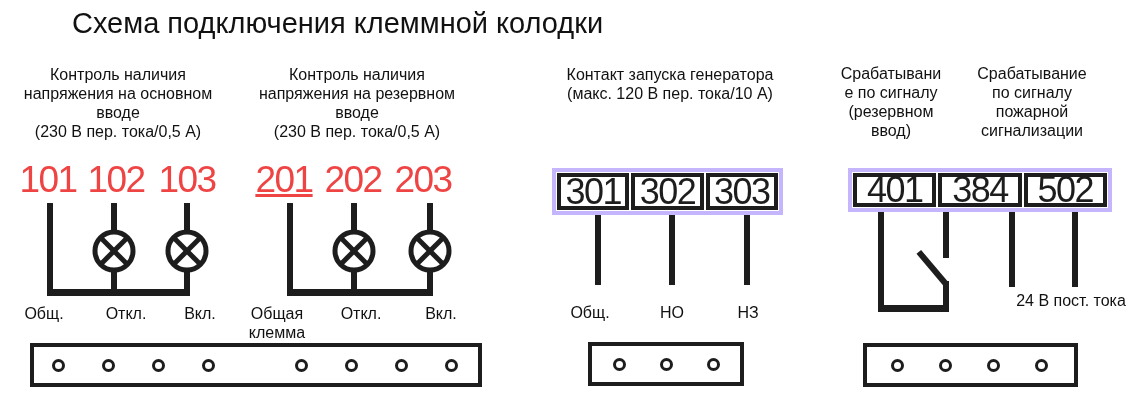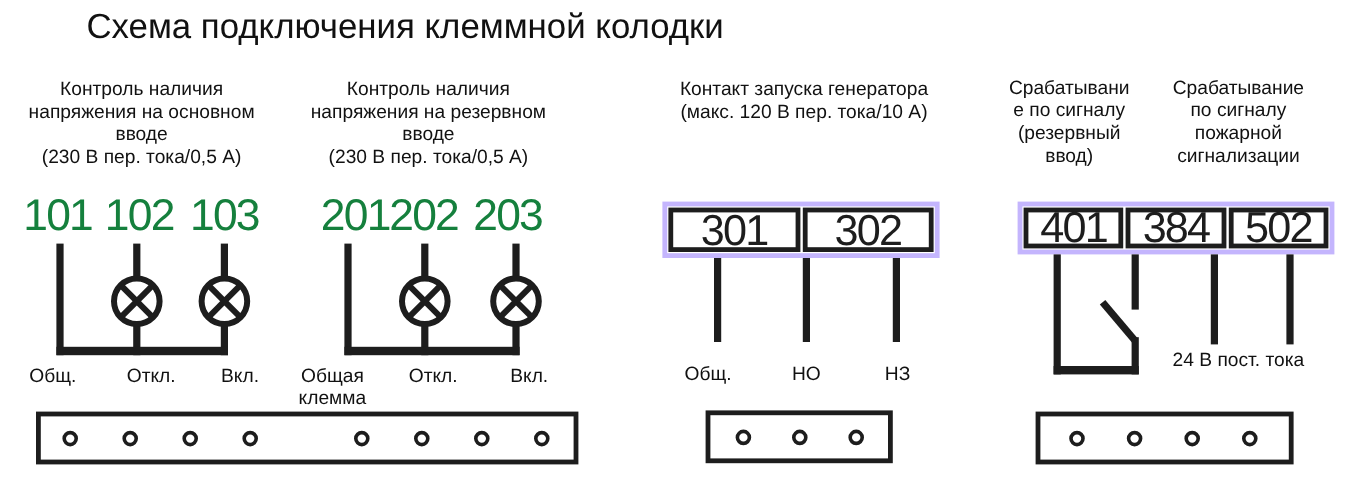--- a/index.html
+++ b/index.html
@@ -11,21 +11,21 @@
   .title{
     position:absolute;font-size:29px;line-height:34px;color:#111;
     white-space:nowrap;
   }
   .hdr{
     position:absolute;font-size:16px;line-height:19px;text-align:center;
     white-space:pre-line;transform:translateX(-50%);color:#111;
   }
   .tnum{
     position:absolute;font-size:37px;line-height:37px;letter-spacing:-1.5px;
-    transform:translateX(-50%);color:#15803d;white-space:nowrap;
+    transform:translateX(-50%);color:#ef4444;white-space:nowrap;
   }
   .vline{position:absolute;width:6px;background:#1d1d1d;}
   .hline{position:absolute;height:7px;background:#1d1d1d;}
   .blade{position:absolute;height:5.5px;background:#1d1d1d;transform-origin:left center;}
   .plabel{
     position:absolute;font-size:16px;line-height:19px;text-align:center;
     white-space:pre-line;transform:translateX(-50%);color:#111;
   }
   .lamp{position:absolute;width:44px;height:44px;}
   .tbox-row{
@@ -86,21 +86,21 @@
     <div class="plabel" style="left:44px;top:304px;">Общ.</div>
     <div class="plabel" style="left:126px;top:304px;">Откл.</div>
     <div class="plabel" style="left:200px;top:304px;">Вкл.</div>
   </section>
 
   <section>
     <div class="hdr" style="left:357px;top:65px;width:230px;">Контроль наличия
 напряжения на резервном
 вводе
 (230 В пер. тока/0,5 А)</div>
-    <div class="tnum" style="left:296px;top:161px;">201</div>
+    <div class="tnum" style="left:284px;top:161px;text-decoration:underline;">201</div>
     <div class="tnum" style="left:353px;top:161px;">202</div>
     <div class="tnum" style="left:423px;top:161px;">203</div>
     <div class="vline" style="left:287px;top:203px;height:93px;"></div>
     <div class="vline" style="left:351px;top:203px;height:29px;"></div>
     <div class="vline" style="left:351px;top:268px;height:28px;"></div>
     <svg class="lamp" style="left:332px;top:229px;" viewBox="0 0 44 44">
       <circle cx="22" cy="22" r="19" fill="none" stroke="#1d1d1d" stroke-width="5"></circle>
       <line x1="9" y1="9" x2="35" y2="35" stroke="#1d1d1d" stroke-width="5"></line>
       <line x1="35" y1="9" x2="9" y2="35" stroke="#1d1d1d" stroke-width="5"></line>
     </svg>
@@ -117,51 +117,52 @@
     <div class="plabel" style="left:361px;top:304px;">Откл.</div>
     <div class="plabel" style="left:441px;top:304px;">Вкл.</div>
   </section>
 
   <section>
     <div class="hdr" style="left:670px;top:65px;width:260px;">Контакт запуска генератора
 (макс. 120 В пер. тока/10 А)</div>
     <div class="tbox-row" style="left:552px;top:168px;width:231px;height:47px;">
       <div class="tbox-cell">301</div>
       <div class="tbox-cell">302</div>
+      <div class="tbox-cell">303</div>
     </div>
     <div class="vline" style="left:595px;top:215px;height:70px;"></div>
     <div class="vline" style="left:669px;top:215px;height:70px;"></div>
     <div class="vline" style="left:744px;top:215px;height:70px;"></div>
     <div class="plabel" style="left:590px;top:303px;">Общ.</div>
     <div class="plabel" style="left:672px;top:303px;">НО</div>
     <div class="plabel" style="left:748px;top:303px;">НЗ</div>
   </section>
 
   <section>
     <div class="hdr" style="left:891px;top:64px;width:120px;">Срабатывани
 е по сигналу
-(резервный
+(резервном
 ввод)</div>
     <div class="hdr" style="left:1032px;top:64px;width:140px;">Срабатывание
 по сигналу
 пожарной
 сигнализации</div>
     <div class="tbox-row" style="left:848px;top:168px;width:264px;height:44px;">
       <div class="tbox-cell">401</div>
       <div class="tbox-cell">384</div>
       <div class="tbox-cell">502</div>
     </div>
     <div class="vline" style="left:878px;top:212px;height:100px;"></div>
     <div class="vline" style="left:943px;top:212px;height:46px;"></div>
     <div class="blade" style="left:919px;top:249px;width:42px;transform:rotate(49.8deg);"></div>
     <div class="vline" style="left:943px;top:281px;height:31px;"></div>
     <div class="hline" style="left:878px;top:305px;width:71px;"></div>
     <div class="vline" style="left:1009px;top:212px;height:75px;"></div>
     <div class="vline" style="left:1072px;top:212px;height:75px;"></div>
-    <div class="plabel" style="left:1032px;top:291px;white-space:nowrap;">24 В пост. тока</div>
+    <div class="plabel" style="left:1071px;top:291px;white-space:nowrap;">24 В пост. тока</div>
   </section>
 
   <div class="block block-left" style="left:30px;top:343px;width:452px;height:44px;">
       <div class="hole"></div>
       <div class="hole"></div>
       <div class="hole"></div>
       <div class="hole"></div>
       <div class="hole"></div>
       <div class="hole"></div>
       <div class="hole"></div>

